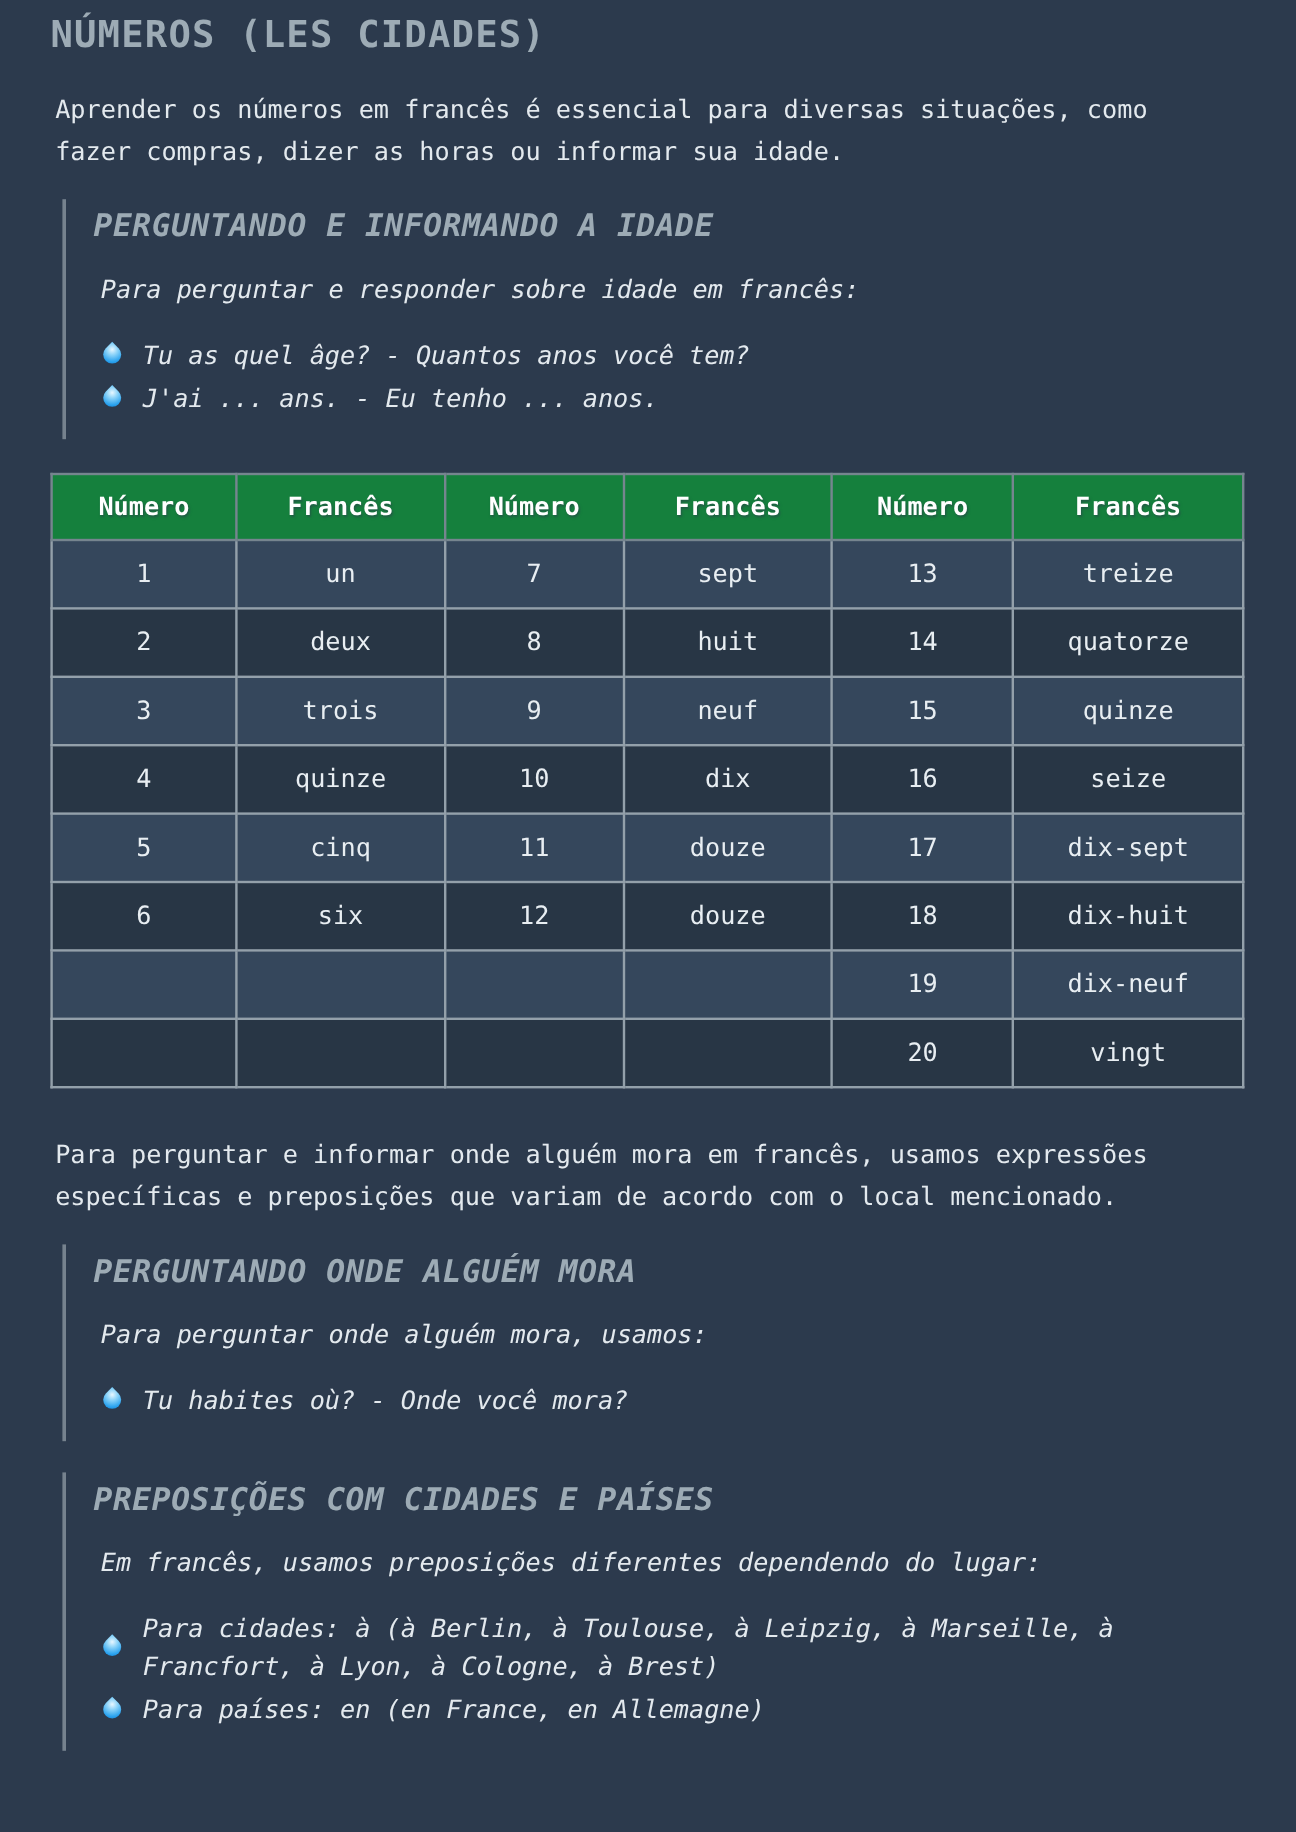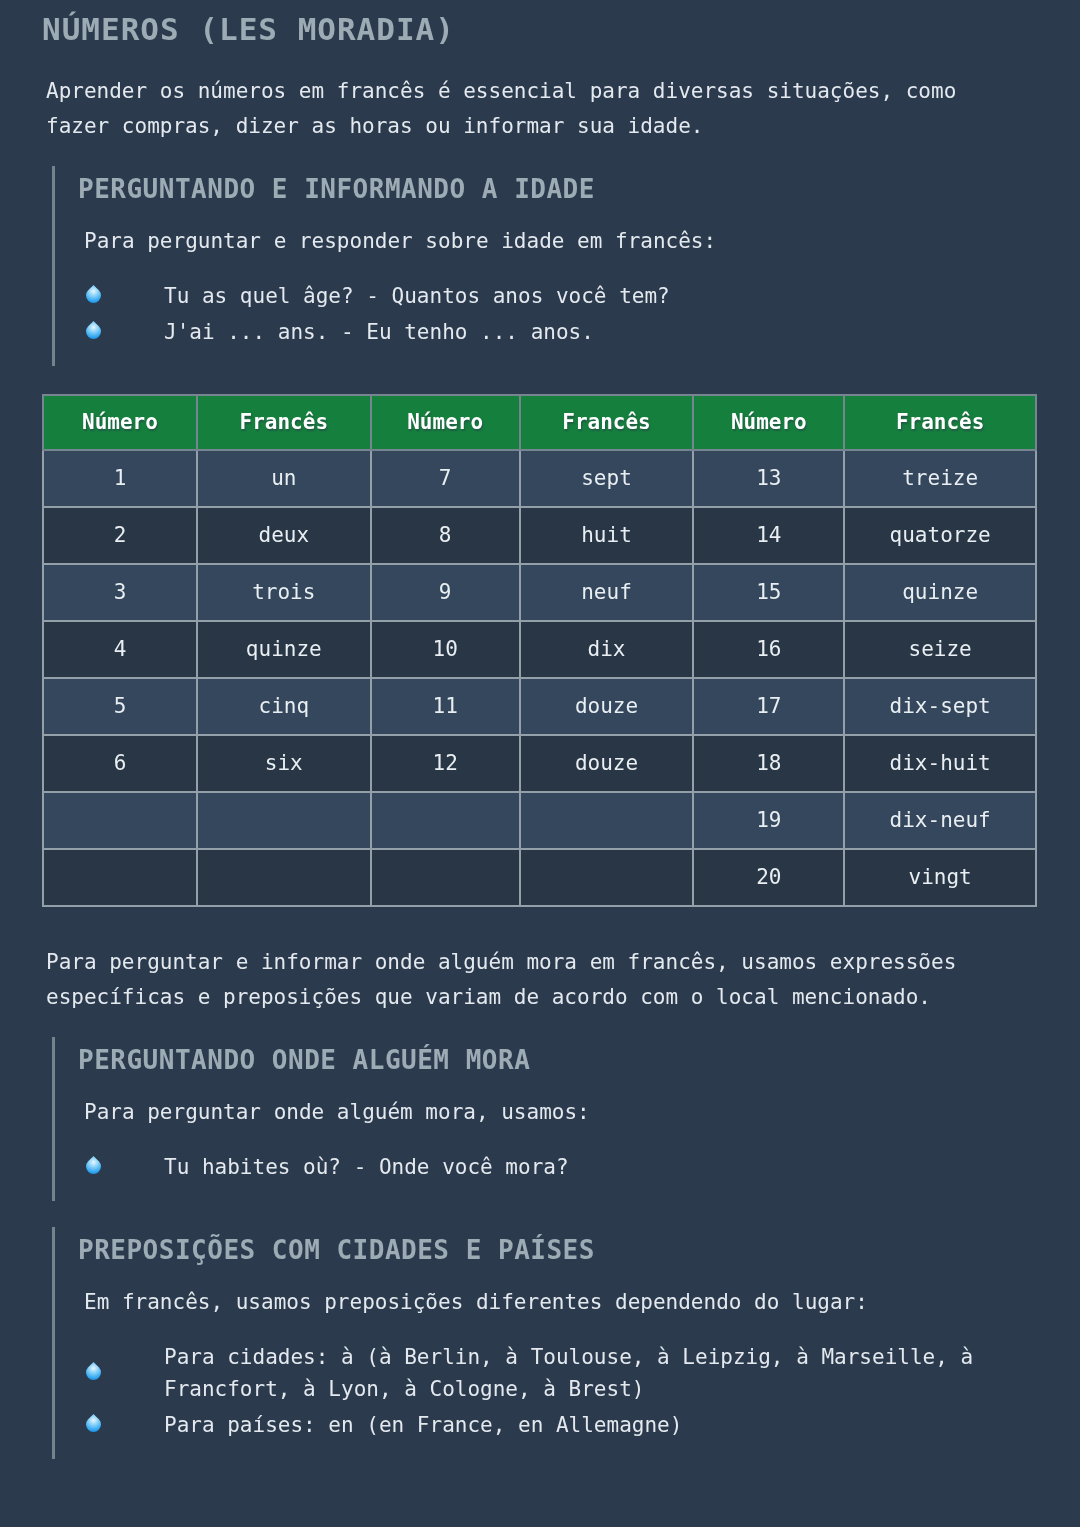--- a/index.html
+++ b/index.html
@@ -23,38 +23,38 @@
     font-size: 21px;
     line-height: 35px;
     margin: 0 0 22px 4px;
     max-width: 940px;
   }
 
   .callout {
     margin: 0 0 26px 10px;
     border-left: 3px solid #76828e;
     padding: 8px 0 14px 23px;
+    font-style: italic;
   }
   .callout h2 {
     font-size: 26px; font-weight: bold;
     color: #9dabb5;
     margin: 0 0 22px 0;
     letter-spacing: 0.5px;
   }
   .lead {
     font-size: 21px;
     margin: 0 0 0 6px;
     line-height: 30px;
   }
   .bullets { margin: 24px 0 0 6px; }
   .bullet {
     display: flex;
     align-items: center;
     margin: 4px 0;
-    gap: 45px;
   }
   .drop {
     flex: 0 0 auto;
     width: 15px; height: 15px;
     margin: 3px 18px 3px 2px;
     background: radial-gradient(circle at 30% 30%, #e8f7ff 0%, #8ed4f9 30%, #2ba3ef 68%, #0b6fc4 100%);
     border-radius: 0 50% 50% 50%;
     transform: rotate(45deg);
   }
   .bullet-text {
@@ -90,21 +90,21 @@
 
   .c-num1 { width: 15.5%; } .c-fr1 { width: 17.5%; }
   .c-num2 { width: 15%;   } .c-fr2 { width: 17.5%; }
   .c-num3 { width: 15.2%; } .c-fr3 { width: 19.3%; }
 </style>
 </head>
 <body>
 
 <div class="page">
 
-  <h1>NÚMEROS (LES MORADIA)</h1>
+  <h1>NÚMEROS (LES CIDADES)</h1>
   <p class="intro">Aprender os números em francês é essencial para diversas situações, como fazer compras, dizer as horas ou informar sua idade.</p>
 
   <section class="callout">
     <h2>PERGUNTANDO E INFORMANDO A IDADE</h2>
     <p class="lead">Para perguntar e responder sobre idade em francês:</p>
     <div class="bullets">
       <div class="bullet">
         <span class="drop"></span>
         <span class="bullet-text">Tu as quel âge? - Quantos anos você tem?</span>
       </div>

